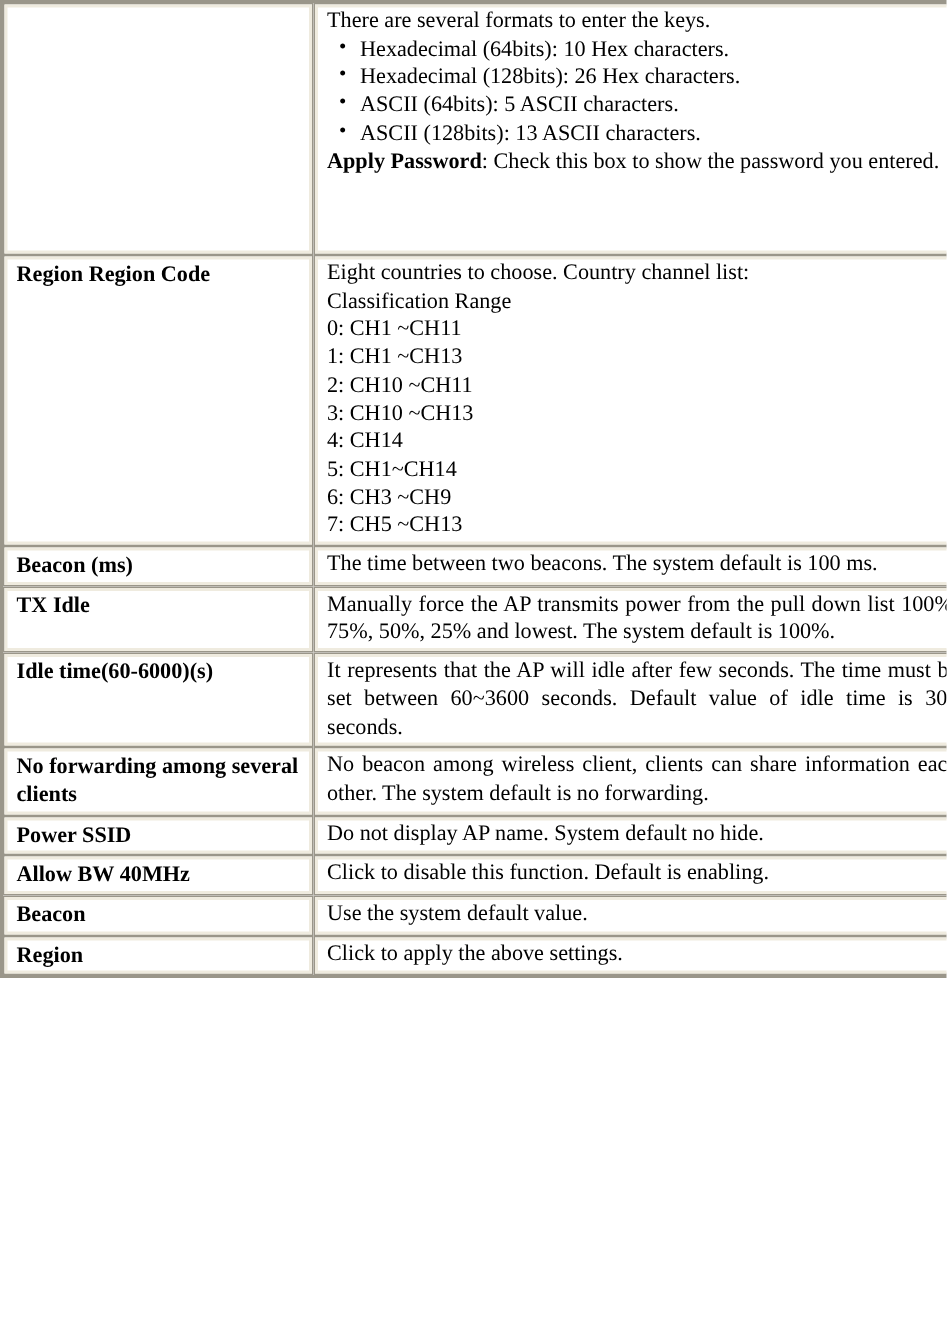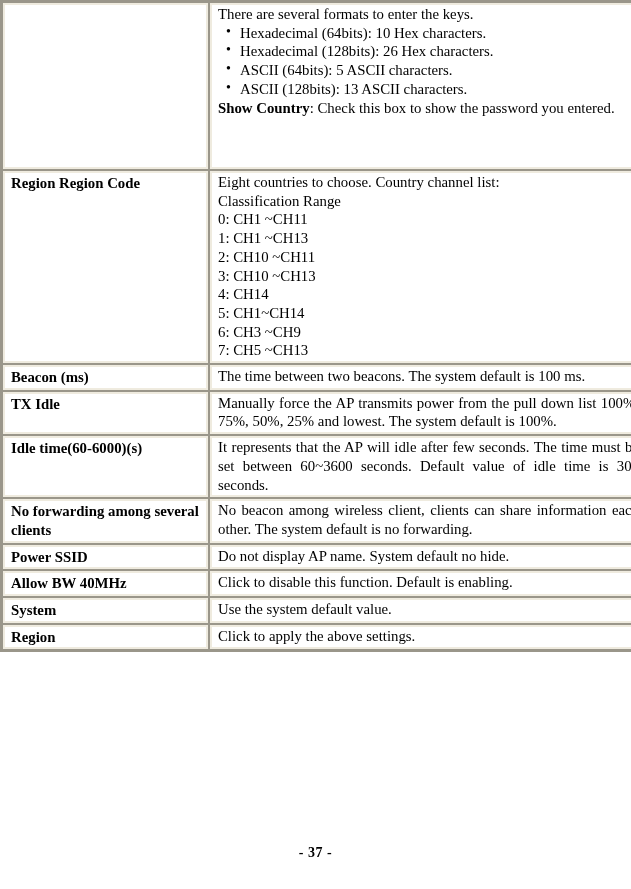--- a/index.html
+++ b/index.html
@@ -129,21 +129,21 @@
       <tr>
         <td class="label-cell empty-cell"></td>
         <td class="desc-cell">
           <p class="flush">There are several formats to enter the keys.</p>
           <ul class="key-formats">
             <li>Hexadecimal (64bits): 10 Hex characters.</li>
             <li>Hexadecimal (128bits): 26 Hex characters.</li>
             <li>ASCII (64bits): 5 ASCII characters.</li>
             <li>ASCII (128bits): 13 ASCII characters.</li>
           </ul>
-          <p><span class="bold">Show Country</span><span>: Check this box to show the password you entered.</span></p>
+          <p><span class="bold">Apply Password</span><span>: Check this box to show the password you entered.</span></p>
         </td>
       </tr>
 
       <tr>
         <td class="label-cell">Region Region Code</td>
         <td class="desc-cell">
           <p class="flush">Eight countries to choose. Country channel list:</p>
           <p class="flush">Classification Range</p>
           <p class="flush chan-line">0: CH1 ~CH11</p>
           <p class="flush chan-line">1: CH1 ~CH13</p>
@@ -180,27 +180,26 @@
         <td class="label-cell">Power SSID</td>
         <td class="desc-cell">Do not display AP name. System default no hide.</td>
       </tr>
 
       <tr>
         <td class="label-cell">Allow BW 40MHz</td>
         <td class="desc-cell">Click to disable this function. Default is enabling.</td>
       </tr>
 
       <tr>
-        <td class="label-cell">System</td>
+        <td class="label-cell">Beacon</td>
         <td class="desc-cell">Use the system default value.</td>
       </tr>
 
       <tr>
         <td class="label-cell">Region</td>
         <td class="desc-cell">Click to apply the above settings.</td>
       </tr>
 
     </tbody>
   </table>
 
-  <div id="page-footer">- 37 -</div>
 
 </div>
 
 </body></html>

